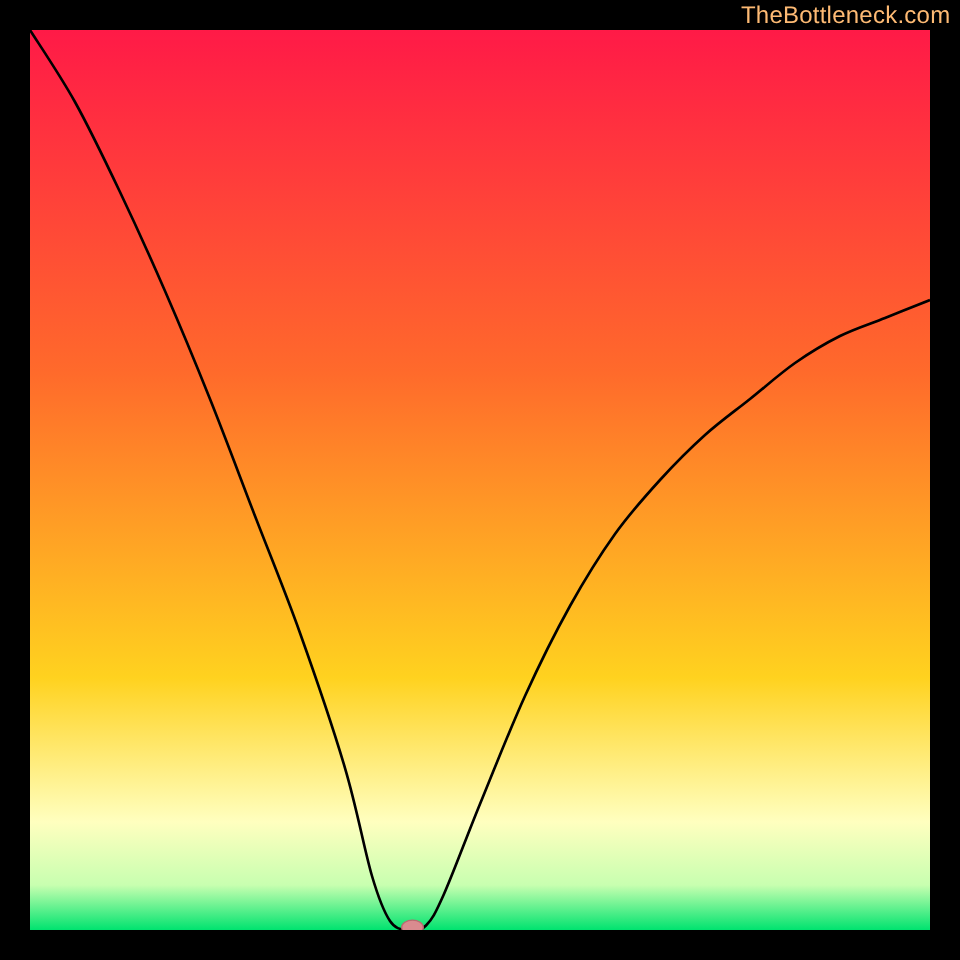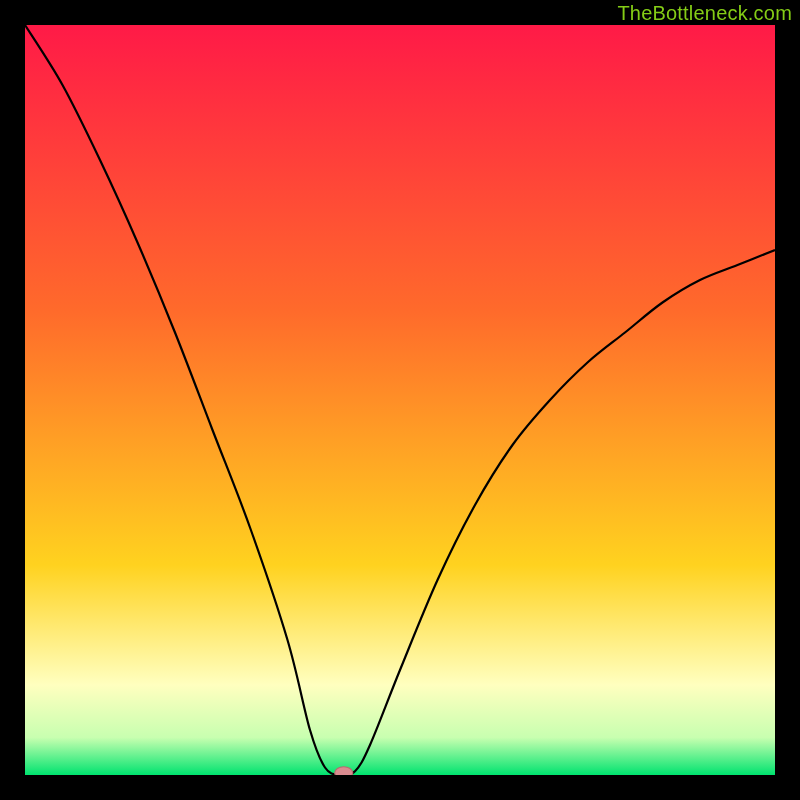--- a/index.html
+++ b/index.html
@@ -22,21 +22,21 @@
     left: 25px;
     top: 25px;
     width: 750px;
     height: 750px;
     overflow: hidden;
   }
   .watermark {
     position: absolute;
     top: 2px;
     right: 8px;
-    color: #84cc16;
+    color: #fdba74;
     font-size: 20px;
     font-weight: 500;
     letter-spacing: 0.2px;
     user-select: none;
   }
   svg { display: block; }
 </style>
 </head>
 <body>
 

